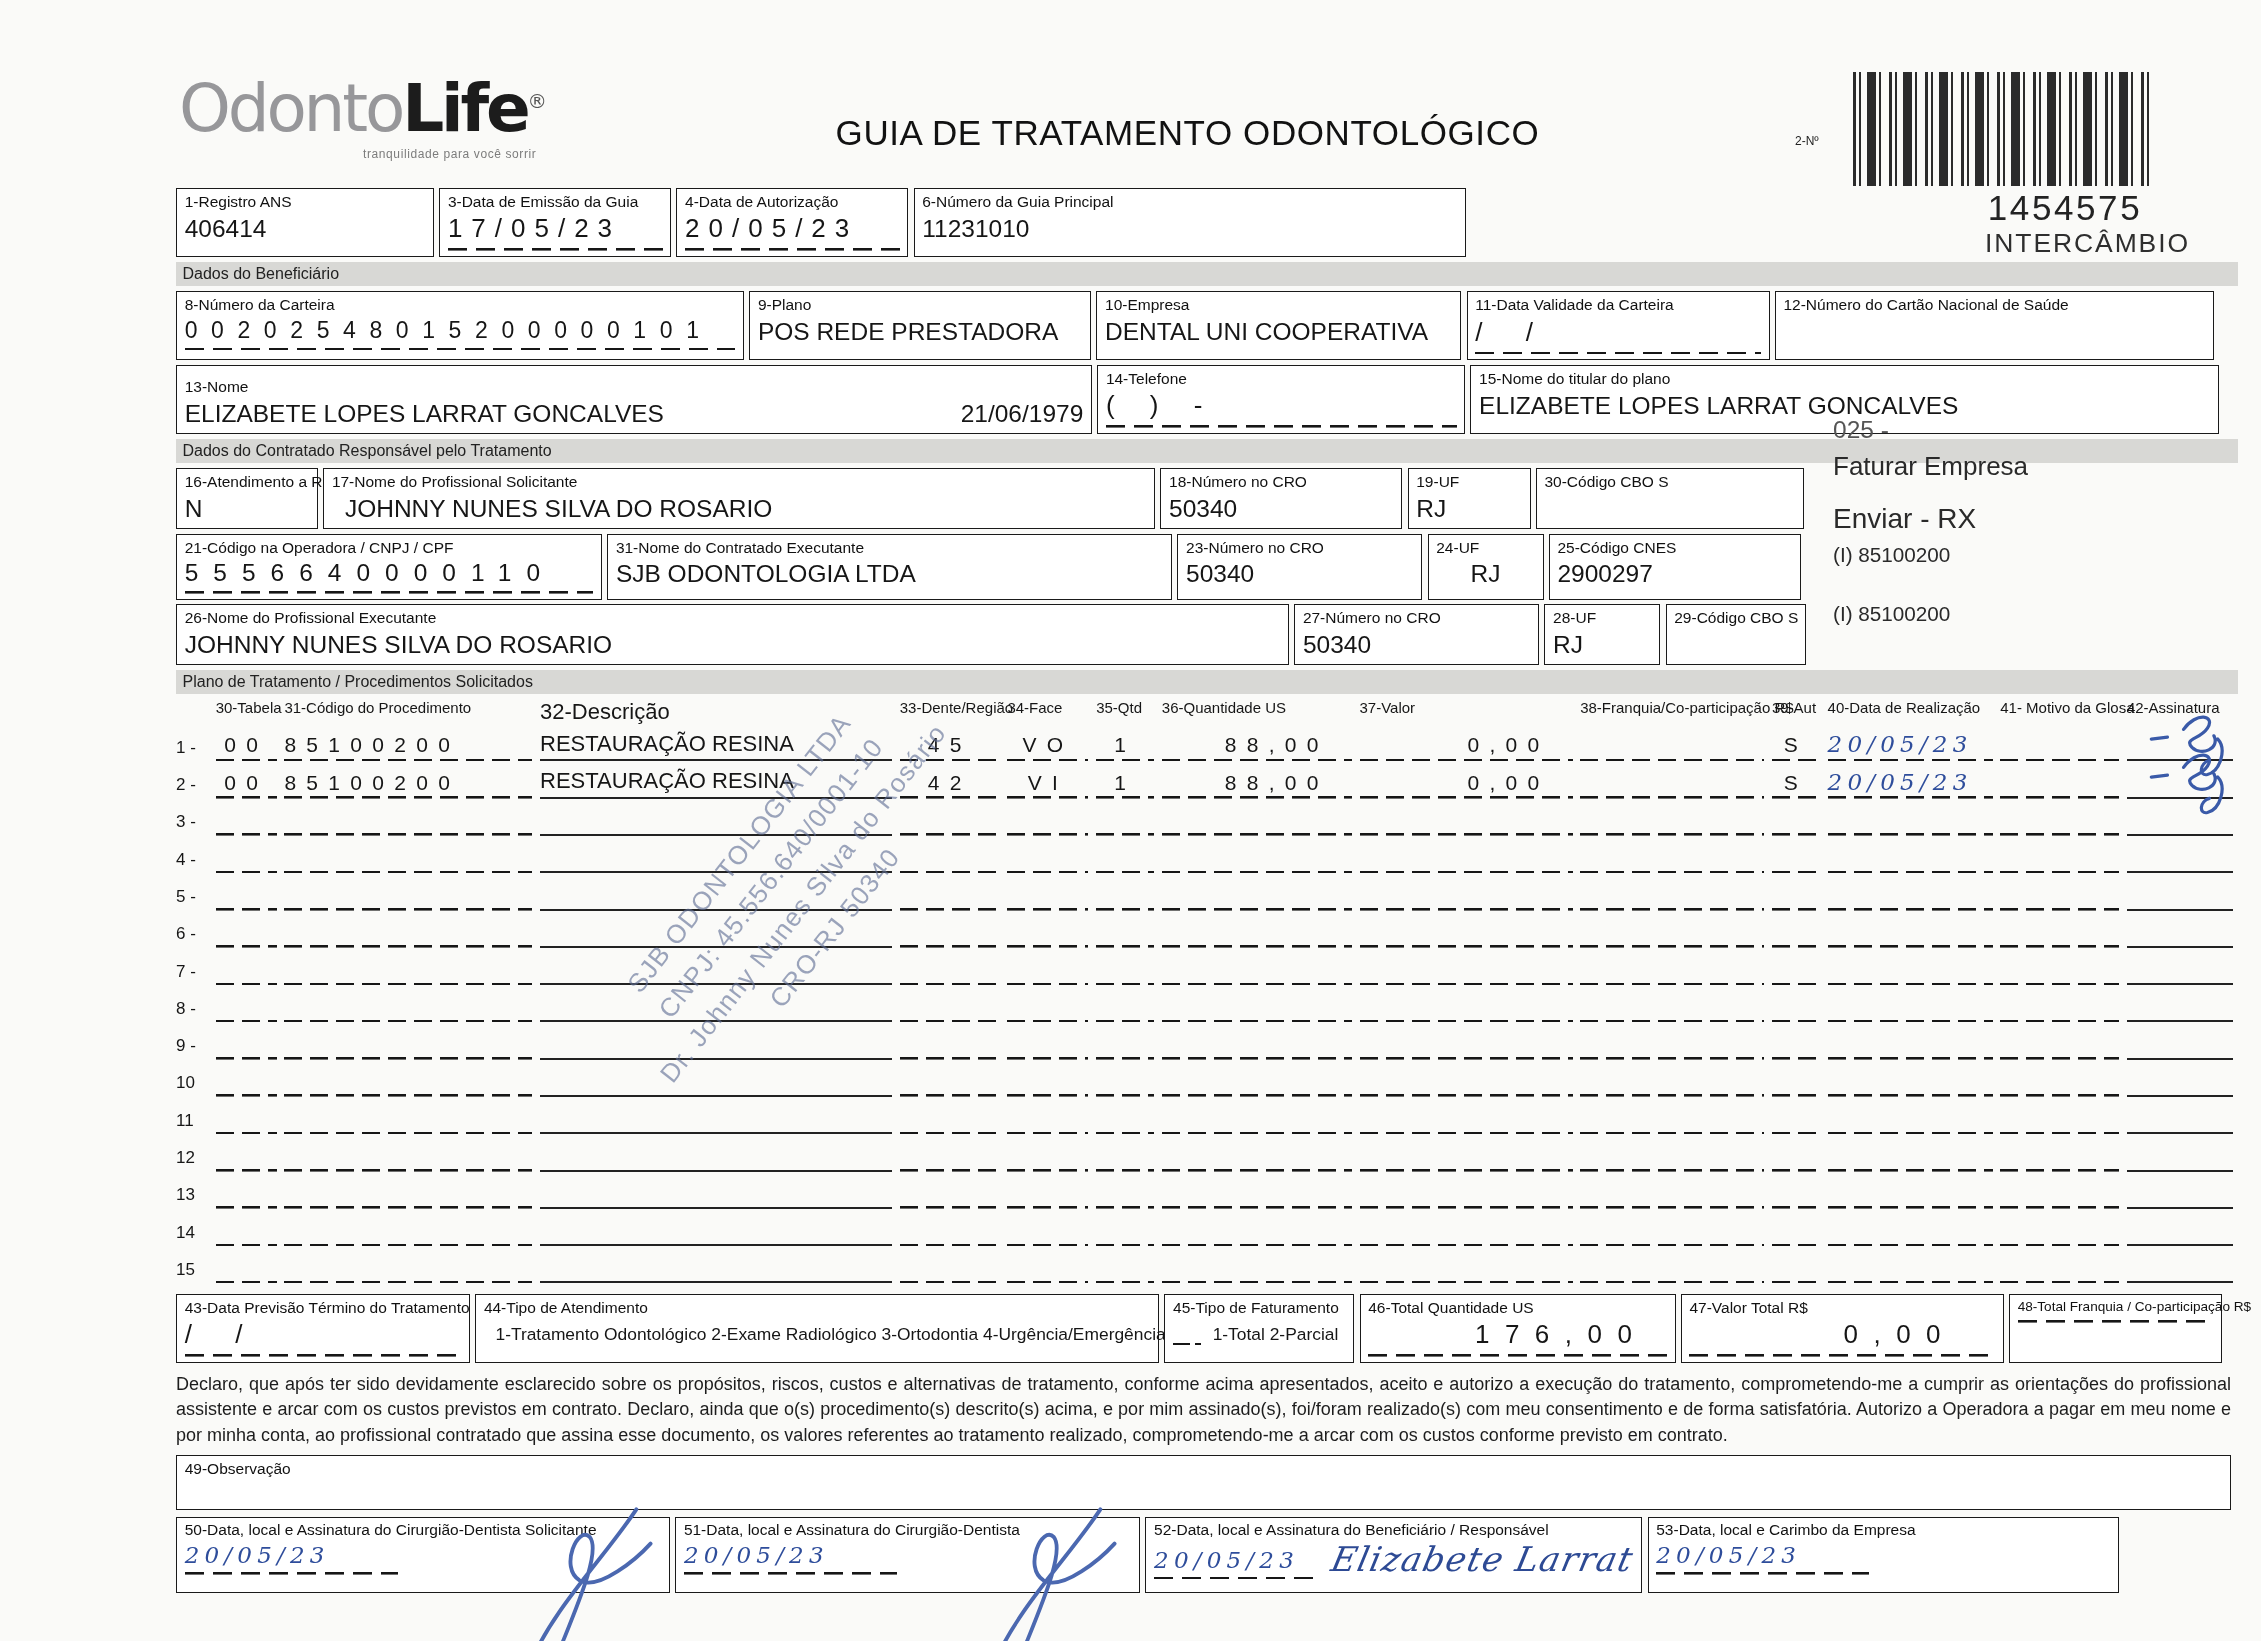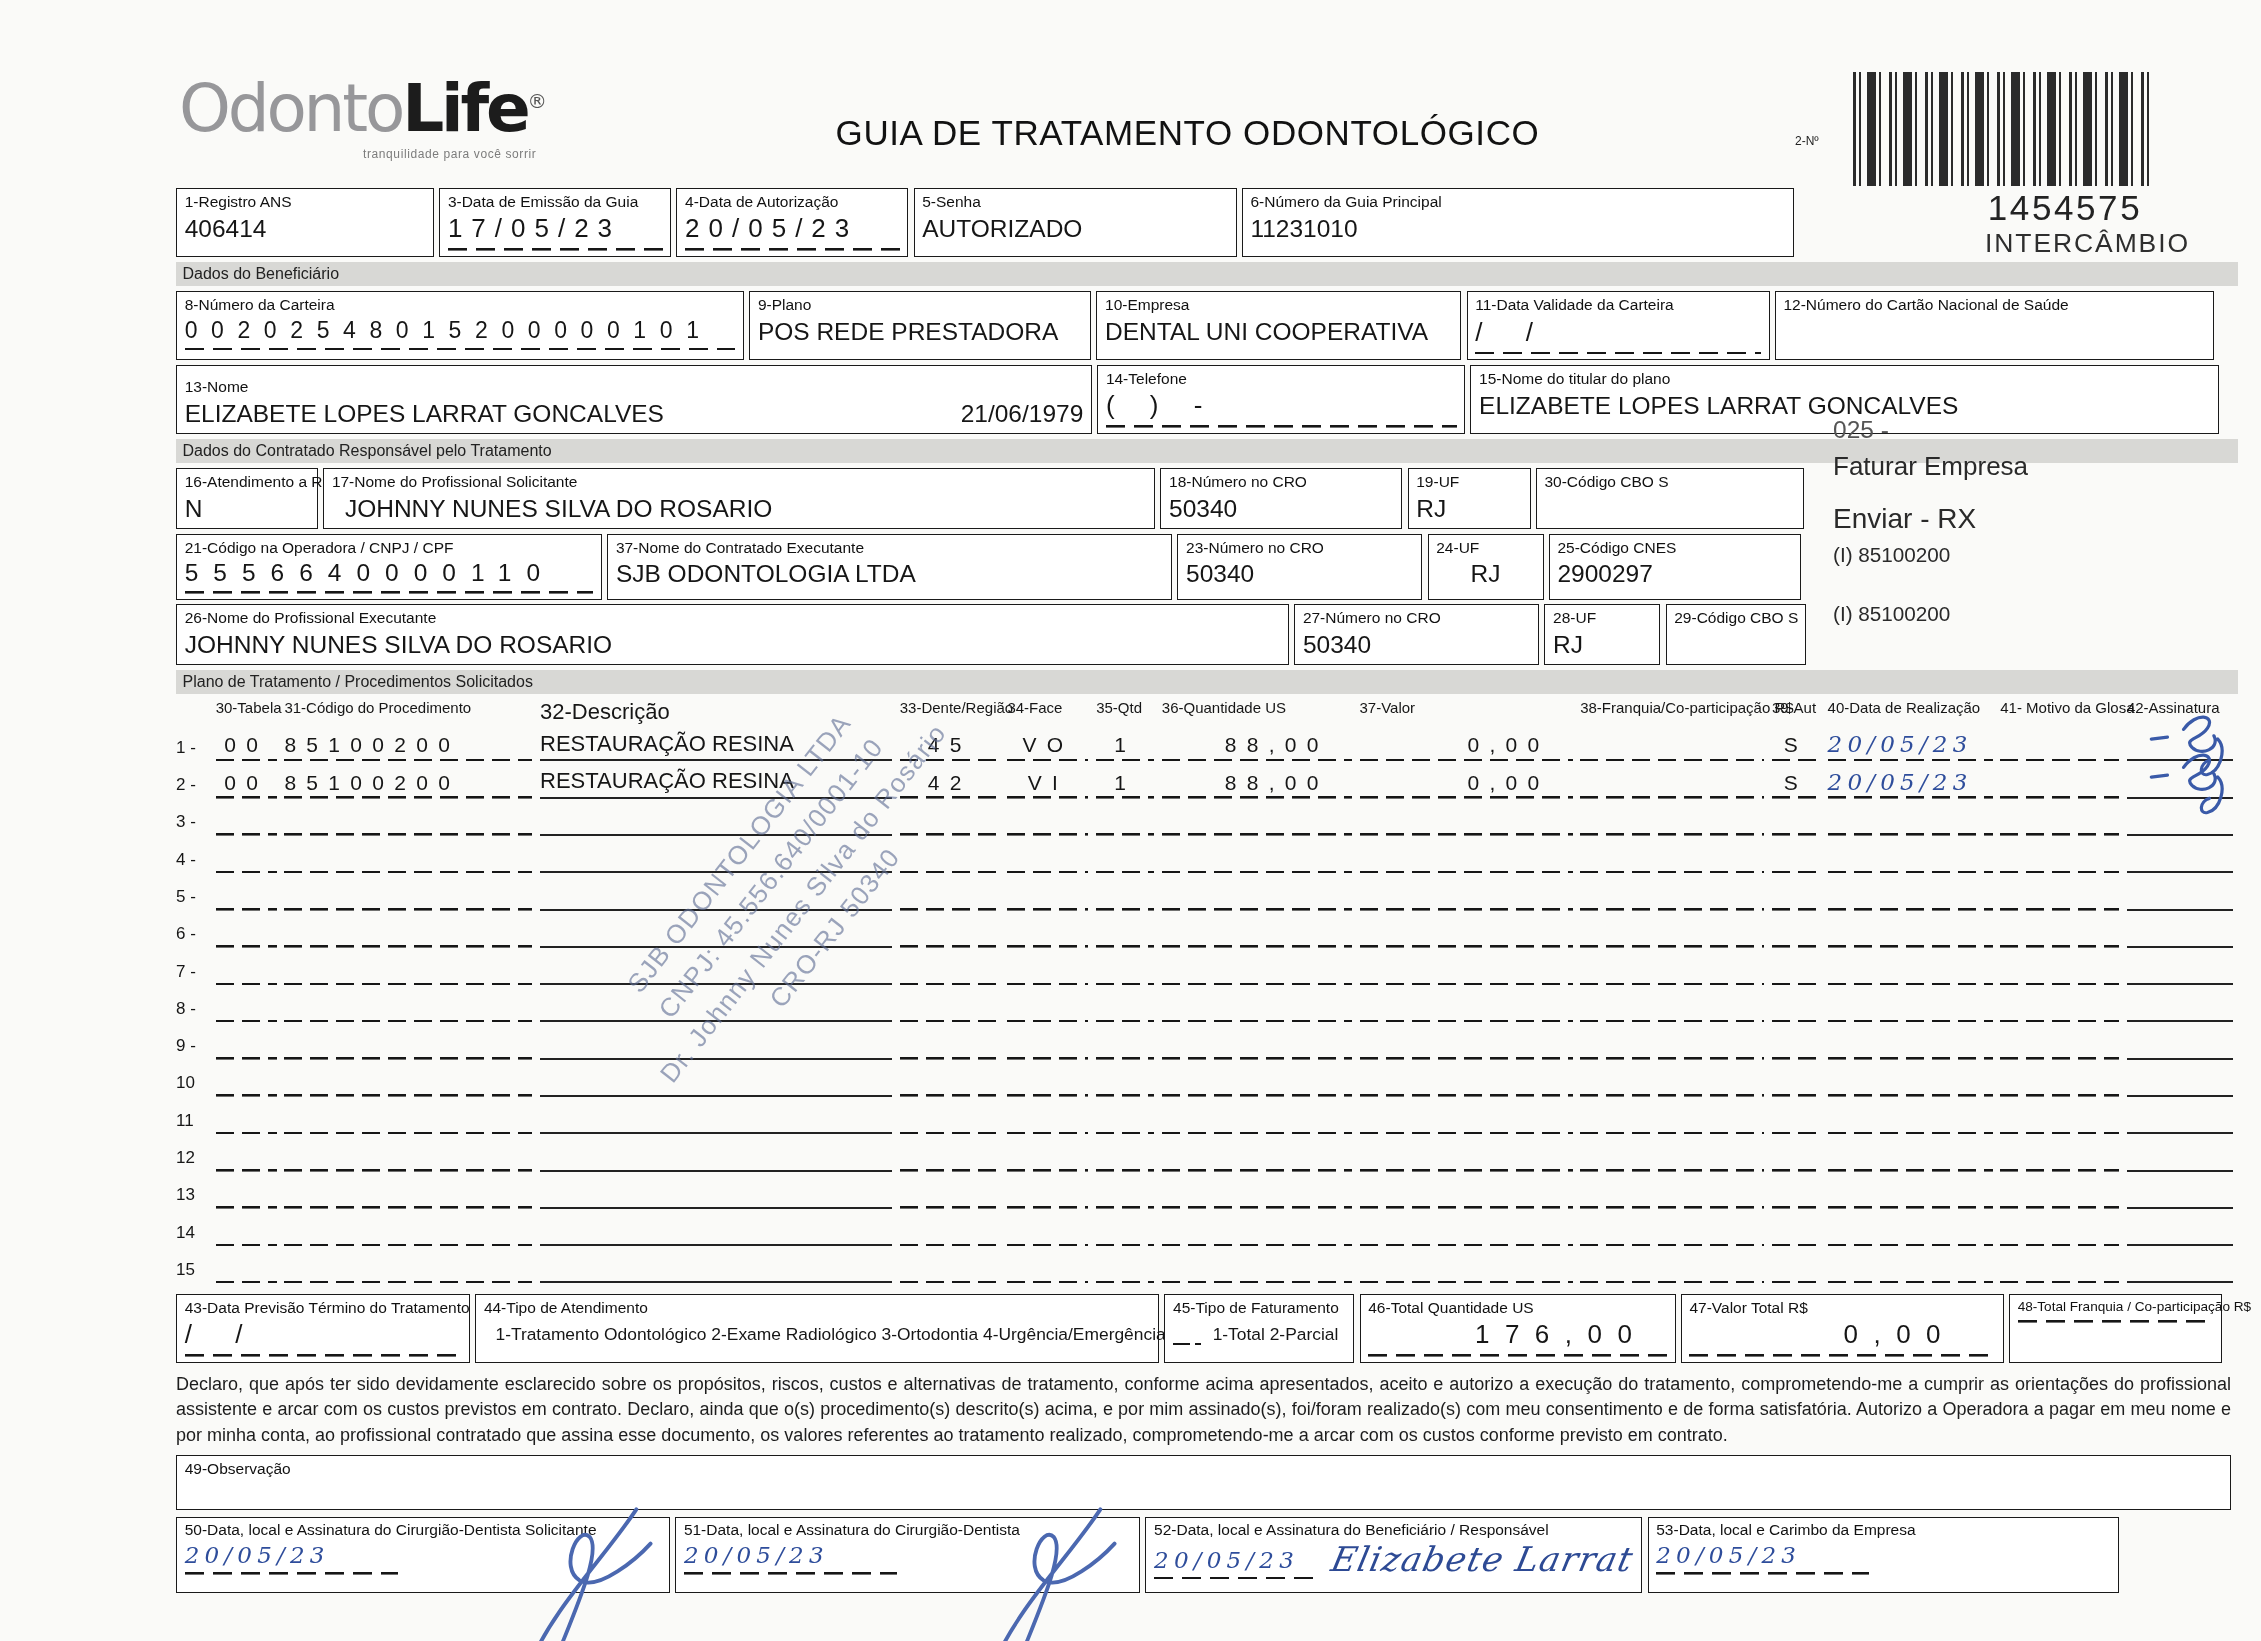--- a/index.html
+++ b/index.html
@@ -114,24 +114,20 @@
         <div class="val">406414</div>
       </div>
       <div class="box" style="width:232px">
         <div class="lbl">3-Data de Emissão da Guia</div>
         <div class="comb ls14">17/05/23</div>
       </div>
       <div class="box" style="width:232px">
         <div class="lbl">4-Data de Autorização</div>
         <div class="comb ls14">20/05/23</div>
       </div>
-      <div class="box" style="width:323px">
-        <div class="lbl">5-Senha</div>
-        <div class="val">AUTORIZADO</div>
-      </div>
       <div class="box" style="width:552px">
         <div class="lbl">6-Número da Guia Principal</div>
         <div class="val">11231010</div>
       </div>
     </div>
 
     <div class="secbar">Dados do Beneficiário</div>
 
     <div class="frow">
       <div class="box" style="width:568px">
@@ -198,21 +194,21 @@
         <div class="val"></div>
       </div>
     </div>
 
     <div class="frow">
       <div class="box" style="width:426px">
         <div class="lbl">21-Código na Operadora / CNPJ / CPF</div>
         <div class="comb" style="letter-spacing:15px;font-size:24.5px">5556640000110</div>
       </div>
       <div class="box" style="width:565px">
-        <div class="lbl">37-Nome do Contratado Executante</div>
+        <div class="lbl">31-Nome do Contratado Executante</div>
         <div class="val">SJB ODONTOLOGIA LTDA</div>
       </div>
       <div class="box" style="width:245px">
         <div class="lbl">23-Número no CRO</div>
         <div class="val">50340</div>
       </div>
       <div class="box" style="width:116px">
         <div class="lbl">24-UF</div>
         <div class="val" style="text-align:center">RJ</div>
       </div>

